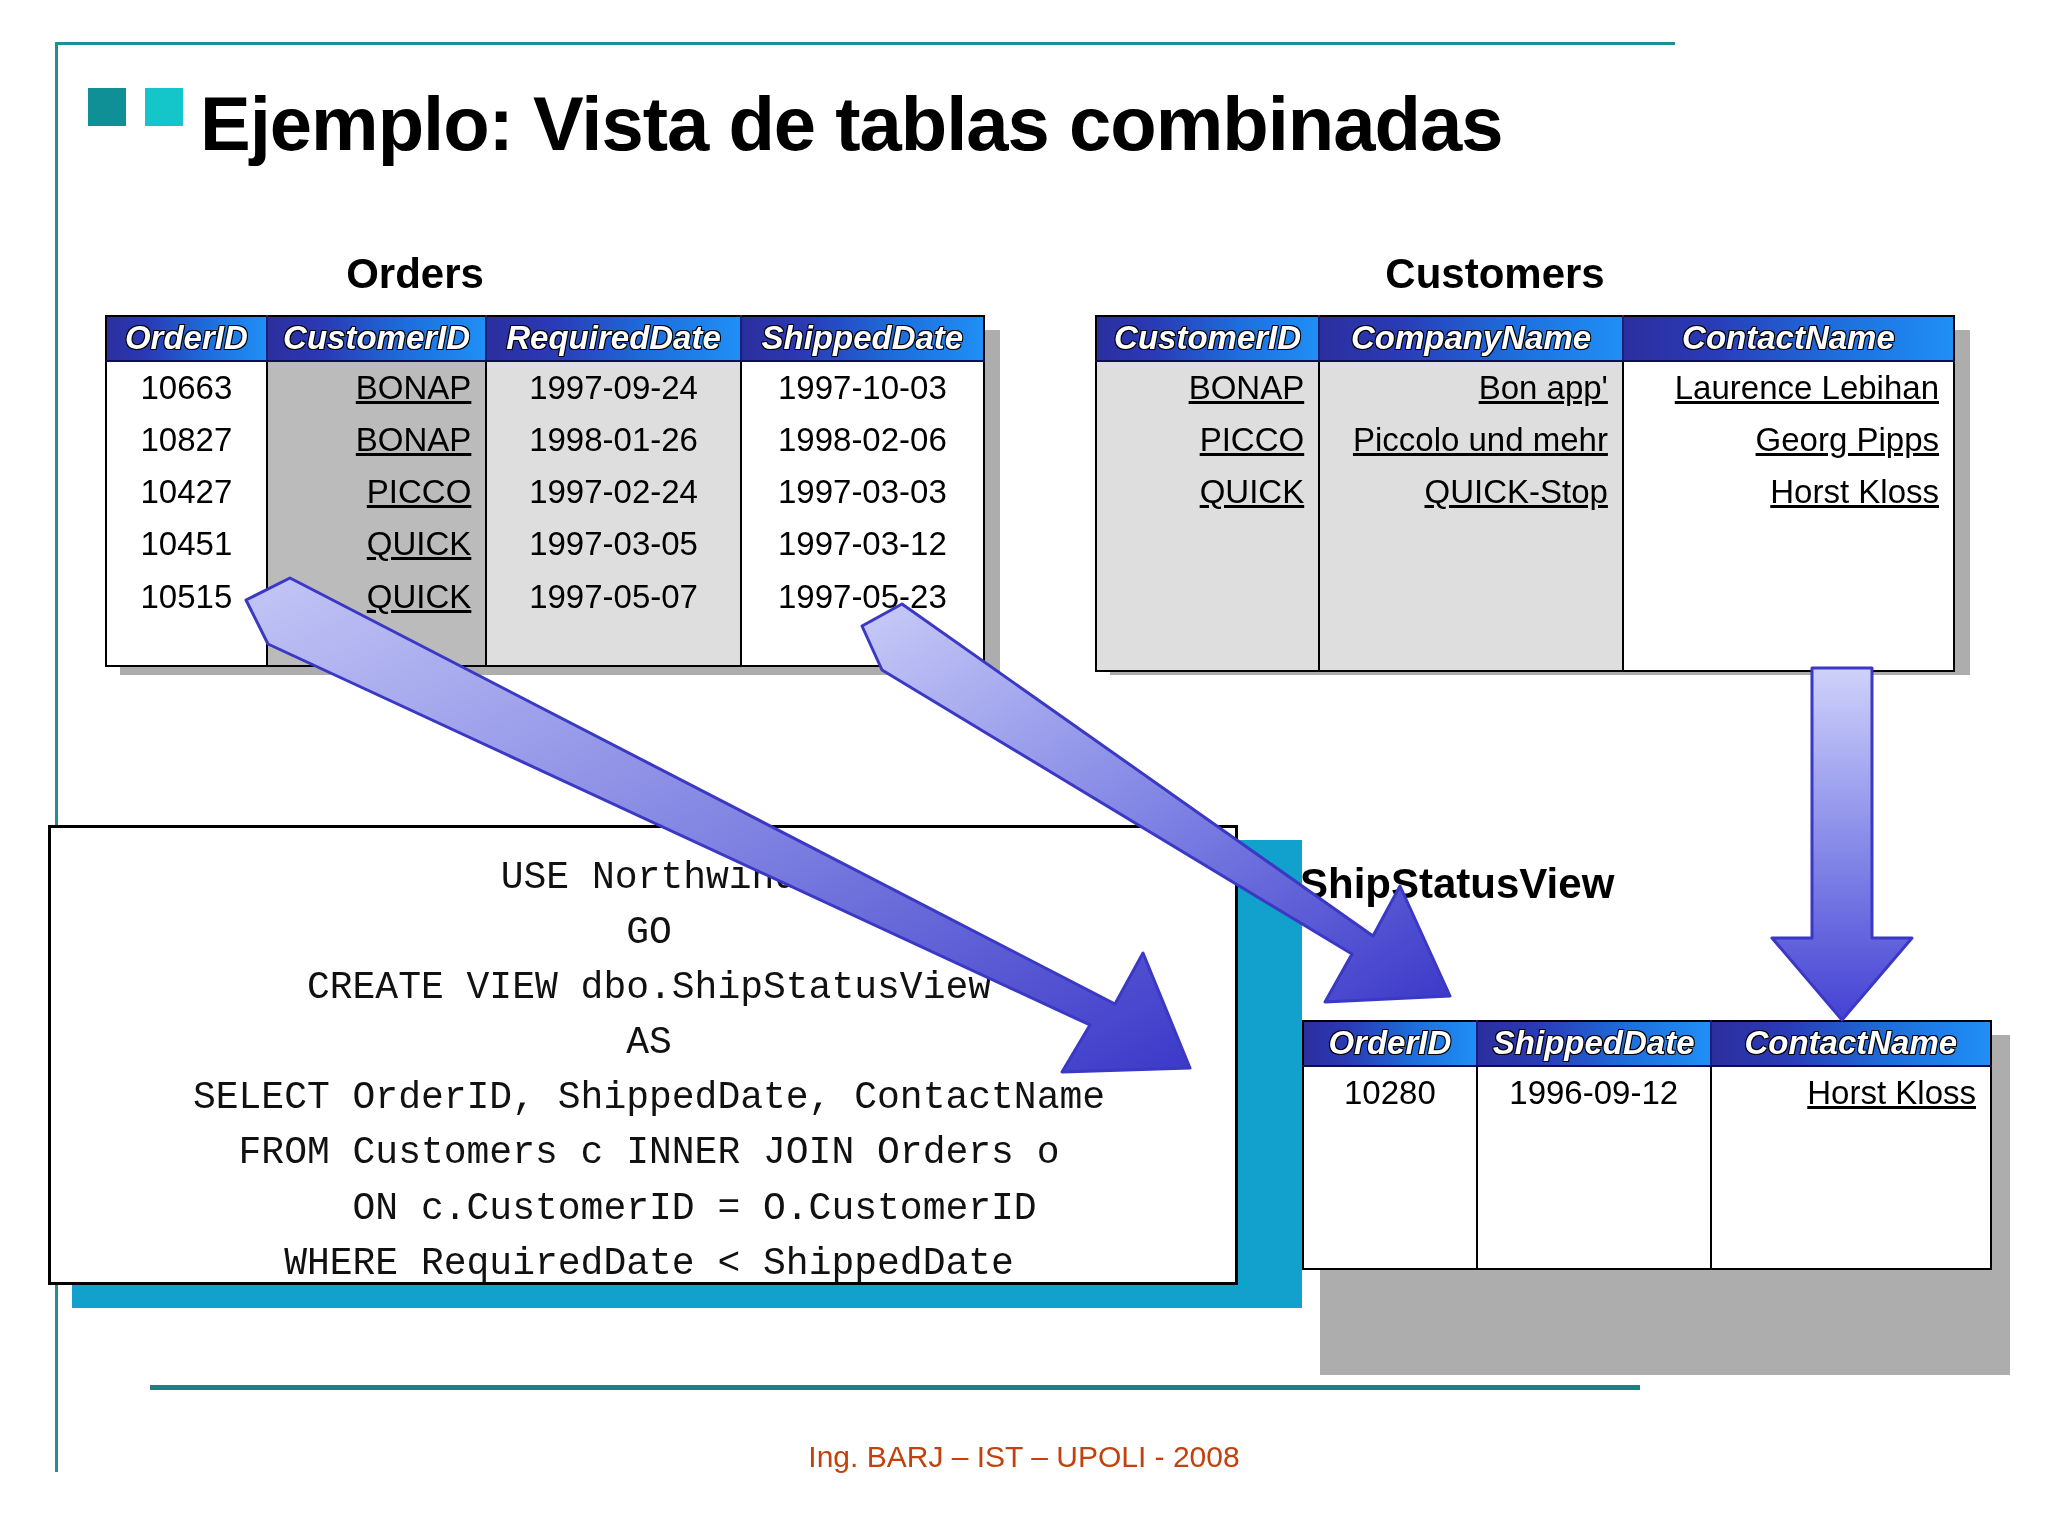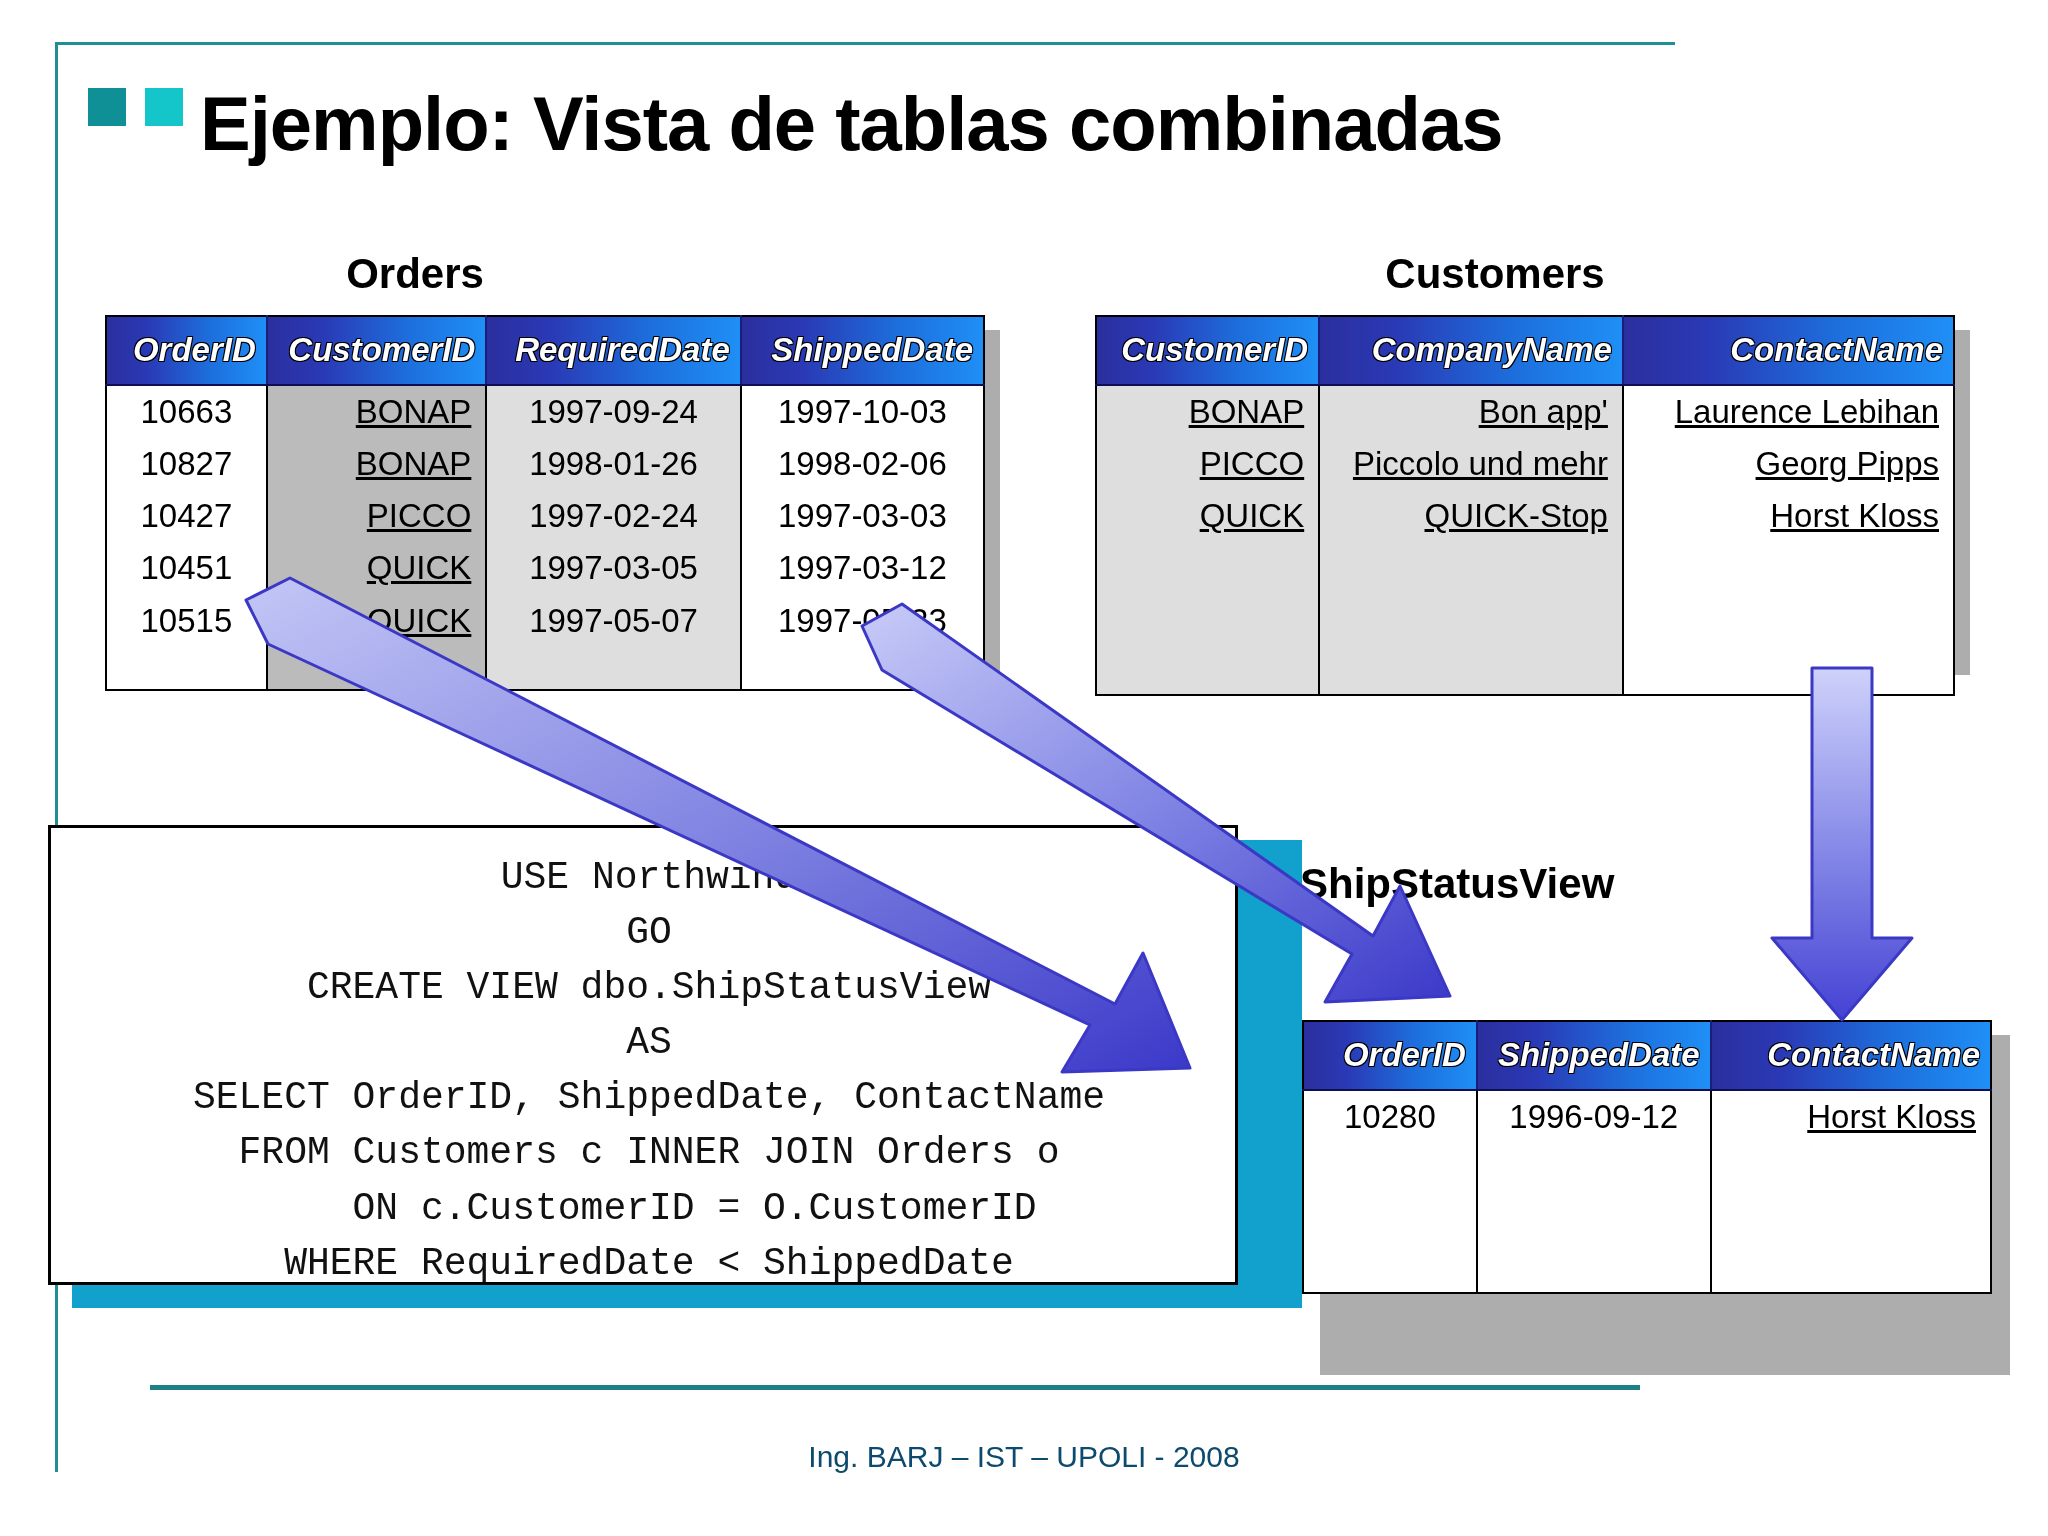--- a/index.html
+++ b/index.html
@@ -71,22 +71,22 @@
     border: 2px solid #000;
     background: #fff;
     z-index: 3;
   }
   .dtable th {
     background: linear-gradient(to right, #2b2f9e 0%, #2a39b5 25%, #1d6fdd 65%, #1f8ff6 100%);
     color: #ffffff;
     font-style: italic;
     font-weight: bold;
     font-size: 33px;
-    text-align: right;
-    padding: 16px 10px;
+    text-align: center;
+    padding: 4px 10px;
     border-right: 2px solid #1a1d7a;
     border-bottom: 2px solid #0d1050;
     text-shadow: -1px -1px 0 #000, 1px -1px 0 #000, -1px 1px 0 #000, 1px 1px 0 #000;
     white-space: nowrap;
     line-height: 1.05;
   }
   .dtable th:last-child { border-right: none; }
   .dtable td {
     font-size: 33px;
     color: #000;
@@ -142,21 +142,21 @@
     pointer-events: none;
   }
 
   
   .footer-text {
     position: absolute;
     left: 0; top: 1440px;
     width: 2048px;
     text-align: center;
     font-size: 30px;
-    color: #0c4a6e;
+    color: #c2410c;
   }
 </style>
 </head>
 <body>
 
 <div class="top-rule"></div>
 <div class="left-rule"></div>
 <div class="bottom-rule"></div>
 
 <div class="sq sq-a"></div>

